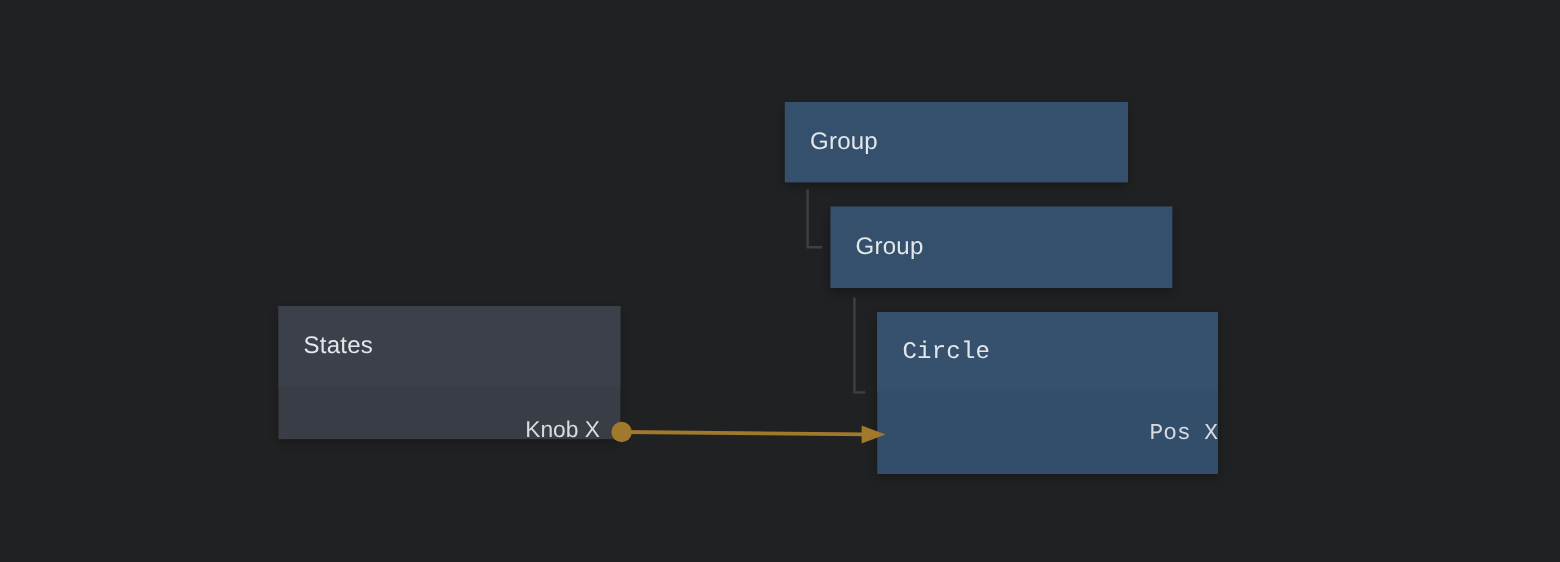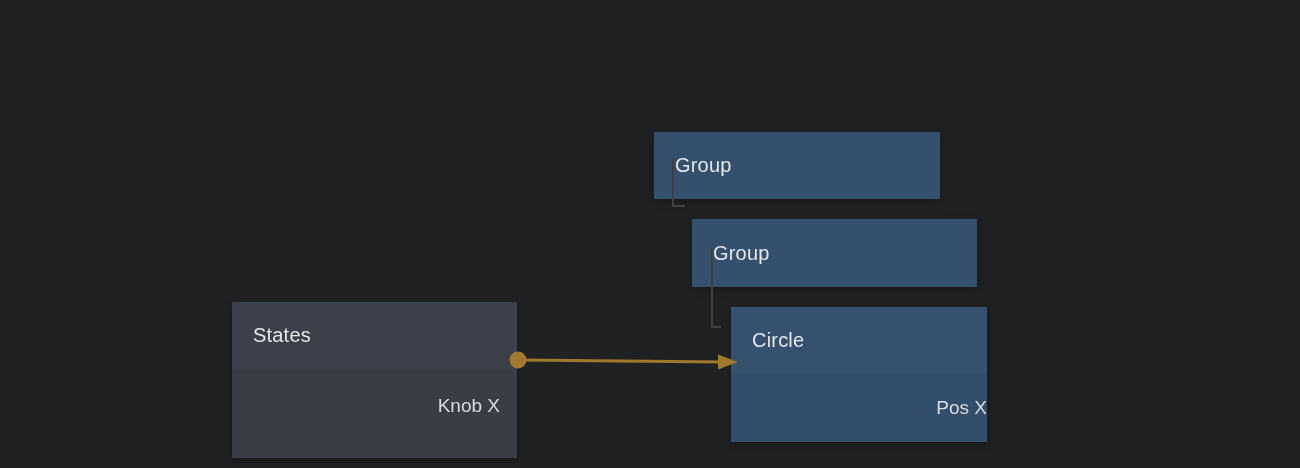--- a/index.html
+++ b/index.html
@@ -11,21 +11,20 @@
   .canvas {
     position: relative;
     width: 1300px;
     height: 468px;
     background: #202122;
     overflow: hidden;
   }
   .node {
     position: absolute;
     box-shadow: 0 3px 8px rgba(0,0,0,0.30);
-    margin-top: 47px;
   }
   .node-title {
     display: flex;
     align-items: center;
     padding-left: 21px;
     box-sizing: border-box;
     font-size: 20px;
     color: #e4e7ea;
     letter-spacing: 0.2px;
   }
@@ -36,25 +35,25 @@
     font-size: 19px;
     color: #d9dcdf;
   }
   
   .group1 { left: 654px; top: 85px;  width: 286px; height: 67px; background: #34506c; }
   .group1 .node-title { height: 67px; }
   
   .group2 { left: 692px; top: 172px; width: 285px; height: 68px; background: #34506c; }
   .group2 .node-title { height: 68px; }
   
-  .circle { left: 731px; top: 260px; width: 256px; height: 135px; background: #324e6b; }
+  .circle { left: 731px; top: 260px; width: 284px; height: 135px; background: #324e6b; font-family: Liberation Mono, monospace; }
   .circle .node-title { height: 66px; background: #36516e; }
   .circle .node-row  { height: 69px; padding-left: 21px; justify-content: flex-end; }
   
-  .states { left: 232px; top: 255px; width: 285px; height: 156px; background: #383d46; }
+  .states { left: 232px; top: 255px; width: 285px; height: 111px; background: #383d46; }
   .states .node-title { height: 67px; background: #3b404b; }
   .states .node-row  { height: 74px; padding-right: 17px; justify-content: flex-end; }
   .wire-layer {
     position: absolute;
     left: 0; top: 0;
     width: 1300px;
     height: 468px;
     pointer-events: none;
   }
 </style>

